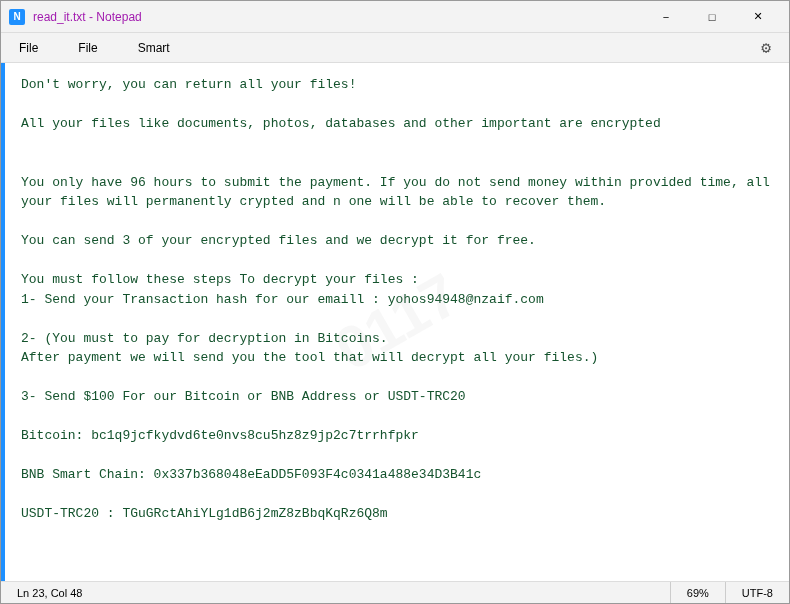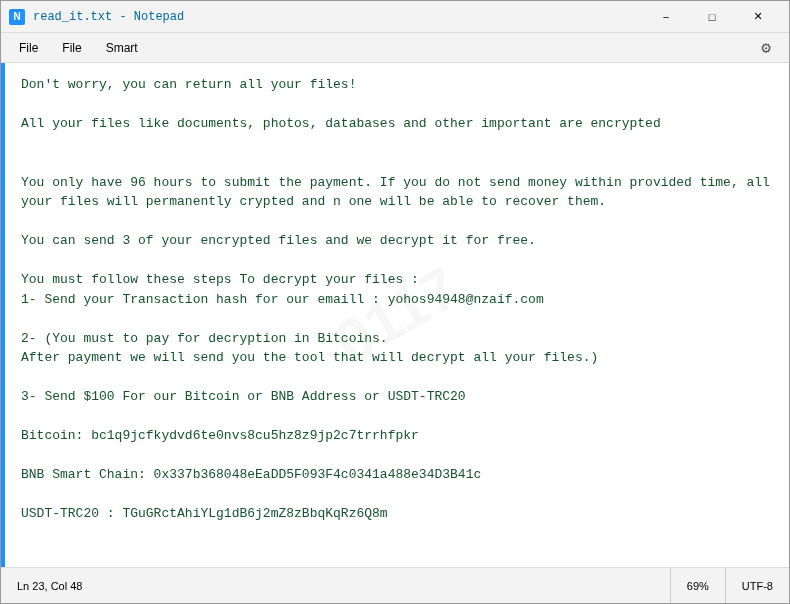--- a/index.html
+++ b/index.html
@@ -50,23 +50,23 @@
       align-items: center;
       justify-content: center;
       color: white;
       font-size: 10px;
       font-family: Arial, sans-serif;
       font-weight: bold;
     }
 
     .title-bar-text {
       flex: 1;
-      font-family: Liberation Mono, monospace;
+      font-family: Liberation Sans, sans-serif;
       font-size: 12px;
-      color: #0369a1;
+      color: #a21caf;
     }
 
     .window-controls {
       display: flex;
       align-items: center;
       gap: 0;
     }
 
     .win-btn {
       width: 46px;
@@ -84,21 +84,21 @@
 
     
     .menu-bar {
       height: 30px;
       background: #f3f3f3;
       border-bottom: 1px solid #ddd;
       display: flex;
       align-items: center;
       padding: 0 8px;
       flex-shrink: 0;
-      gap: 4px;
+      gap: 20px;
     }
 
     .menu-item {
       padding: 4px 10px;
       font-family: 'Segoe UI', Arial, sans-serif;
       font-size: 12px;
       color: #000;
       cursor: pointer;
       border-radius: 3px;
     }
@@ -145,21 +145,21 @@
     }
 
     .window-inner {
       display: flex;
       flex: 1;
       overflow: hidden;
     }
 
     
     .status-bar {
-      height: 36px;
+      height: 22px;
       background: #f3f3f3;
       border-top: 1px solid #ddd;
       display: flex;
       align-items: center;
       flex-shrink: 0;
       font-family: 'Segoe UI', Arial, sans-serif;
       font-size: 11px;
       color: #000;
     }
 

